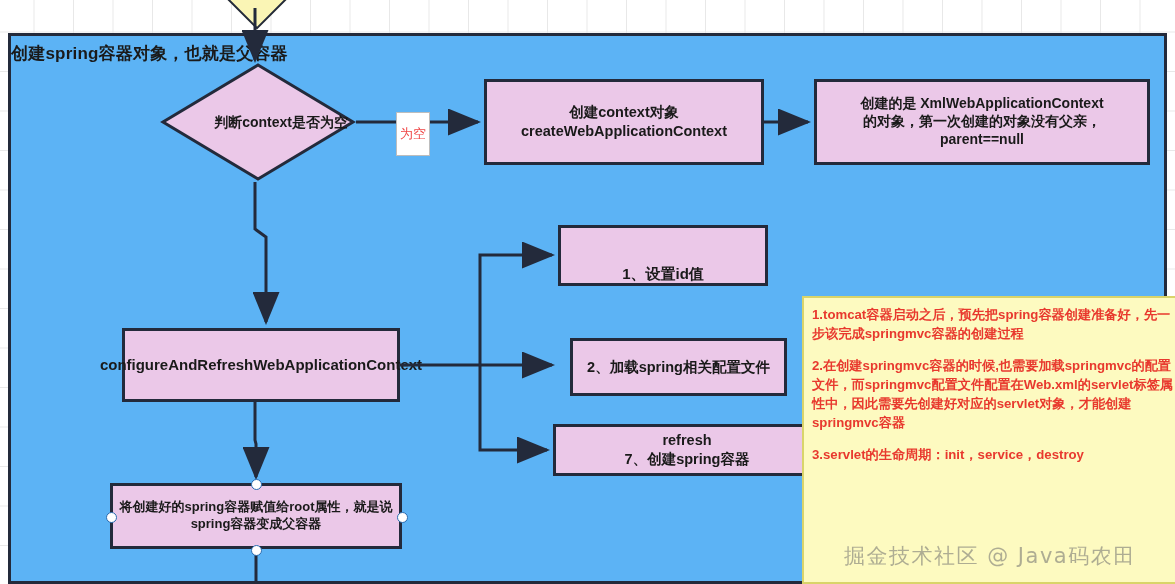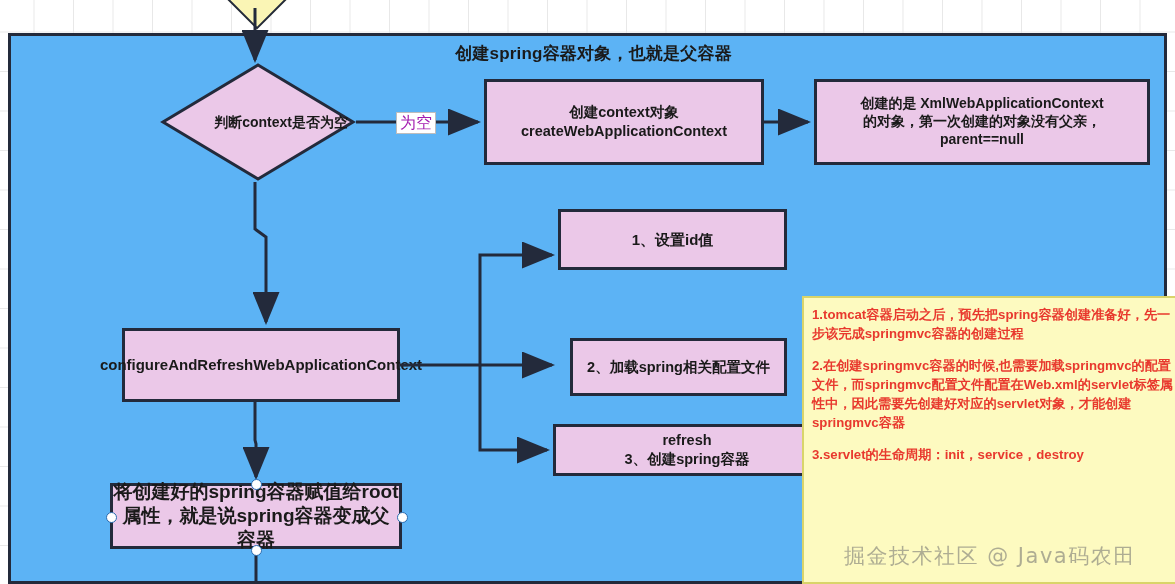--- a/index.html
+++ b/index.html
@@ -41,24 +41,23 @@
     left: 8px;
     top: 33px;
     width: 1159px;
     height: 551px;
     background: #5CB3F5;
     border: 3px solid #232a3b;
     box-sizing: border-box;
   }
   .container-title {
     position: absolute;
-    left: 12px;
+    left: 0;
     right: 0;
     top: 6px;
-    text-align: center;
     font-size: 17px;
     font-weight: bold;
     color: #1a1a1a;
     letter-spacing: 0.2px;
   }
 
   
   .node {
     position: absolute;
     background: #EBC8E8;
@@ -104,55 +103,56 @@
   }
   #node-xml-context {
     left: 814px; top: 79px; width: 336px; height: 86px;
     font-size: 14px;
   }
   #node-configure {
     left: 122px; top: 328px; width: 278px; height: 74px;
     font-size: 15px;
   }
   #node-step1 {
-    left: 558px; top: 209px; width: 229px; height: 61px;
+    left: 558px; top: 225px; width: 210px; height: 61px;
     font-size: 15px;
+    align-items: flex-end;
   }
   #node-step2 {
     left: 570px; top: 338px; width: 217px; height: 58px;
     font-size: 14.5px;
   }
   #node-step3 {
     left: 553px; top: 424px; width: 268px; height: 52px;
     font-size: 14.5px;
   }
   #node-assign-root {
     left: 110px; top: 483px; width: 292px; height: 66px;
-    font-size: 19px;
+    font-size: 13px;
   }
 
   
   .handle {
     position: absolute;
     width: 9px;
     height: 9px;
     border-radius: 50%;
     background: #ffffff;
     border: 1.6px solid #2b6cb0;
     z-index: 30;
   }
 
   
   .edge-label {
     position: absolute;
     background: #ffffff;
     border: 1px solid #bdbdbd;
-    font-size: 16px;
-    color: #a21caf;
-    padding: 1px 3px;
+    font-size: 13px;
+    color: #ef4444;
+    padding: 14px 3px;
     line-height: 1.1;
     z-index: 20;
   }
   #edge-label-empty { left: 396px; top: 112px; }
 
   
   .note {
     position: absolute;
     left: 802px;
     top: 296px;
@@ -262,21 +262,21 @@
     <span>1、设置id值</span>
   </div>
 
   <div class="node" id="node-step2">
     <span>2、加载spring相关配置文件</span>
   </div>
 
   <div class="node" id="node-step3">
     <div>
       <div>refresh</div>
-      <div>3、创建spring容器</div>
+      <div>7、创建spring容器</div>
     </div>
   </div>
 
   <div class="node" id="node-assign-root">
     <span>将创建好的spring容器赋值给root属性，就是说spring容器变成父容器</span>
   </div>
   <div class="handle" style="left:251px; top:479px;"></div>
   <div class="handle" style="left:106px; top:512px;"></div>
   <div class="handle" style="left:397px; top:512px;"></div>
   <div class="handle" style="left:251px; top:545px;"></div>

